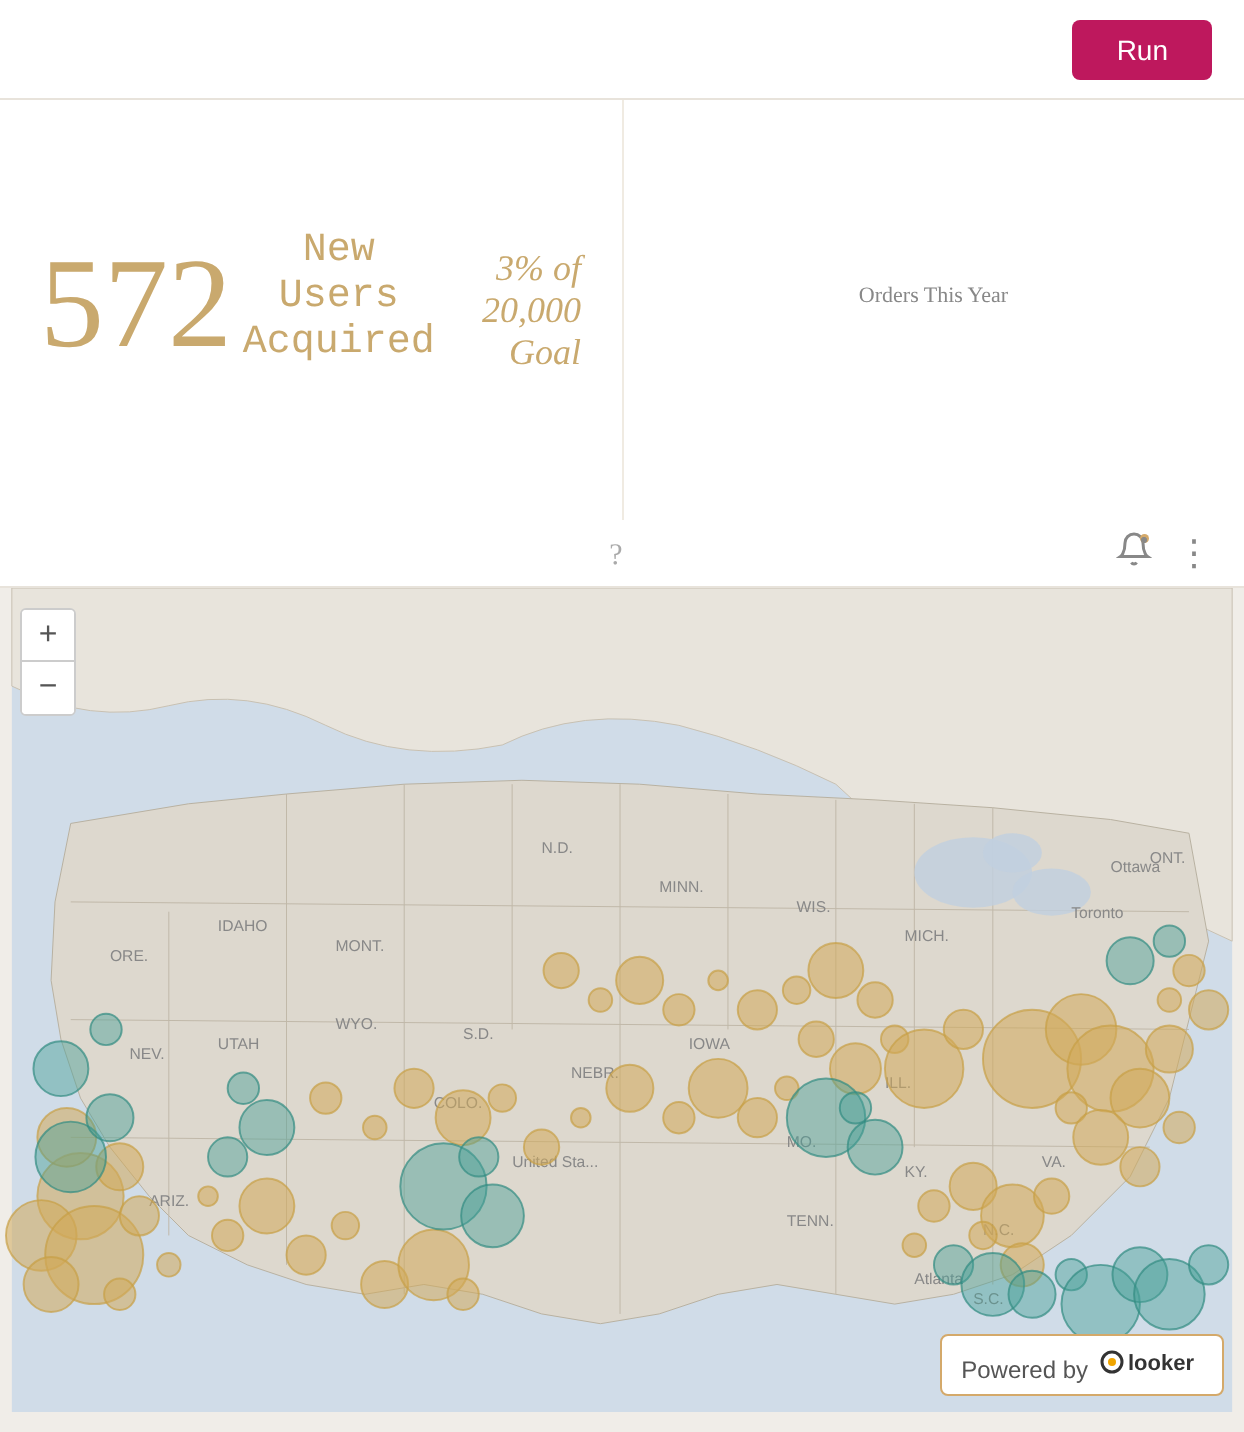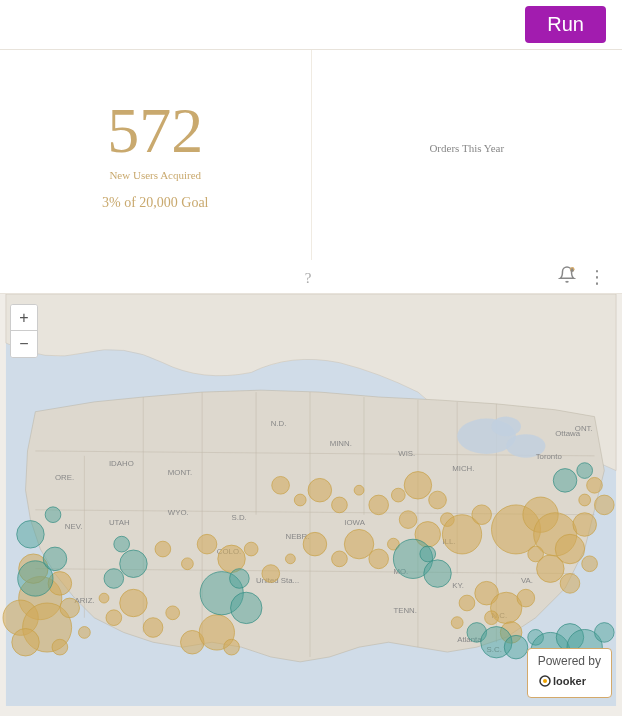--- a/index.html
+++ b/index.html
@@ -18,69 +18,72 @@
       height: 50px;
       background: #fff;
       display: flex;
       align-items: center;
       justify-content: flex-end;
       padding: 0 16px;
       border-bottom: 1px solid #e8e3db;
     }
 
     .run-button {
-      background: #a21caf;
+      background: #be185d;
       color: #fff;
       border: none;
       border-radius: 4px;
       padding: 7px 22px;
-      font-size: 20px;
+      font-size: 14px;
       cursor: pointer;
       font-family: sans-serif;
     }
 
     
     .metrics-row {
       display: flex;
       width: 100%;
       height: 210px;
       background: #fff;
     }
 
     .metric-card {
       flex: 1;
       display: flex;
-      flex-direction: column;
+      flex-direction: row;
       align-items: center;
       justify-content: center;
       padding: 20px;
     }
 
     .metric-card:first-child {
       border-right: 1px solid #f0ebe2;
     }
 
     .metric-number {
       font-size: 64px;
       color: #c9a96e;
       font-family: 'Georgia', serif;
       line-height: 1;
       margin-bottom: 6px;
     }
 
     .metric-label {
-      font-size: 11px;
+      font-size: 20px;
       color: #c9a96e;
       margin-bottom: 14px;
+      text-align: center;
+      font-family: Liberation Mono, monospace;
     }
 
     .metric-sublabel {
-      font-size: 14px;
+      font-size: 18px;
       color: #c9a96e;
-      text-align: left;
+      font-style: italic;
+      text-align: right;
     }
 
     .metric-label-dark {
       font-size: 11px;
       color: #888;
       margin-bottom: 14px;
       text-align: center;
     }
 
     .metric-trend {
@@ -197,27 +200,26 @@
     
     .powered-by {
       position: absolute;
       bottom: 8px;
       right: 10px;
       background: #fff;
       border: 1.5px solid #d4a96a;
       border-radius: 4px;
       padding: 5px 10px;
       display: flex;
-      align-items: flex-start;
+      align-items: flex-end;
       gap: 5px;
       font-family: sans-serif;
       font-size: 12px;
       color: #555;
       z-index: 20;
-      flex-direction: column;
     }
 
     .looker-logo {
       font-size: 13px;
       font-weight: bold;
       color: #15803d;
       font-family: sans-serif;
     }
 
     

